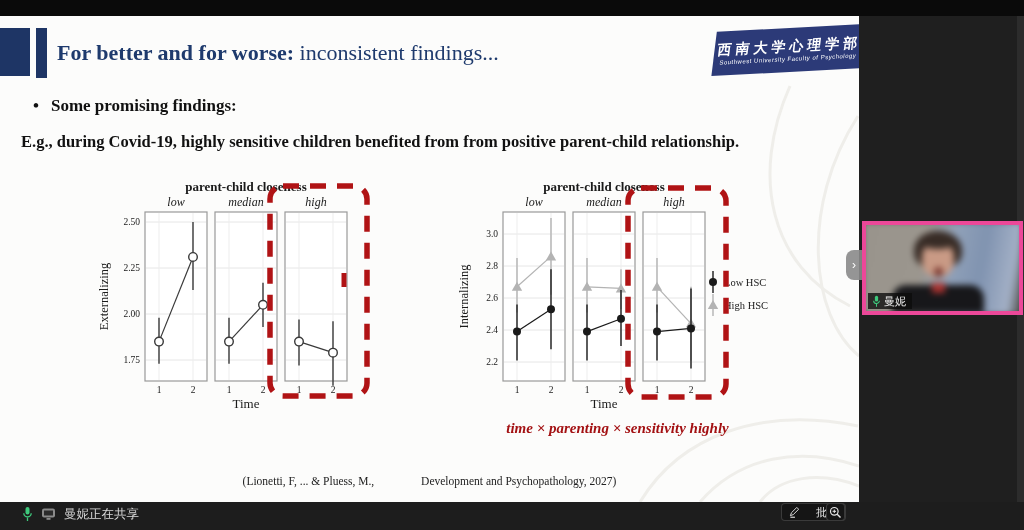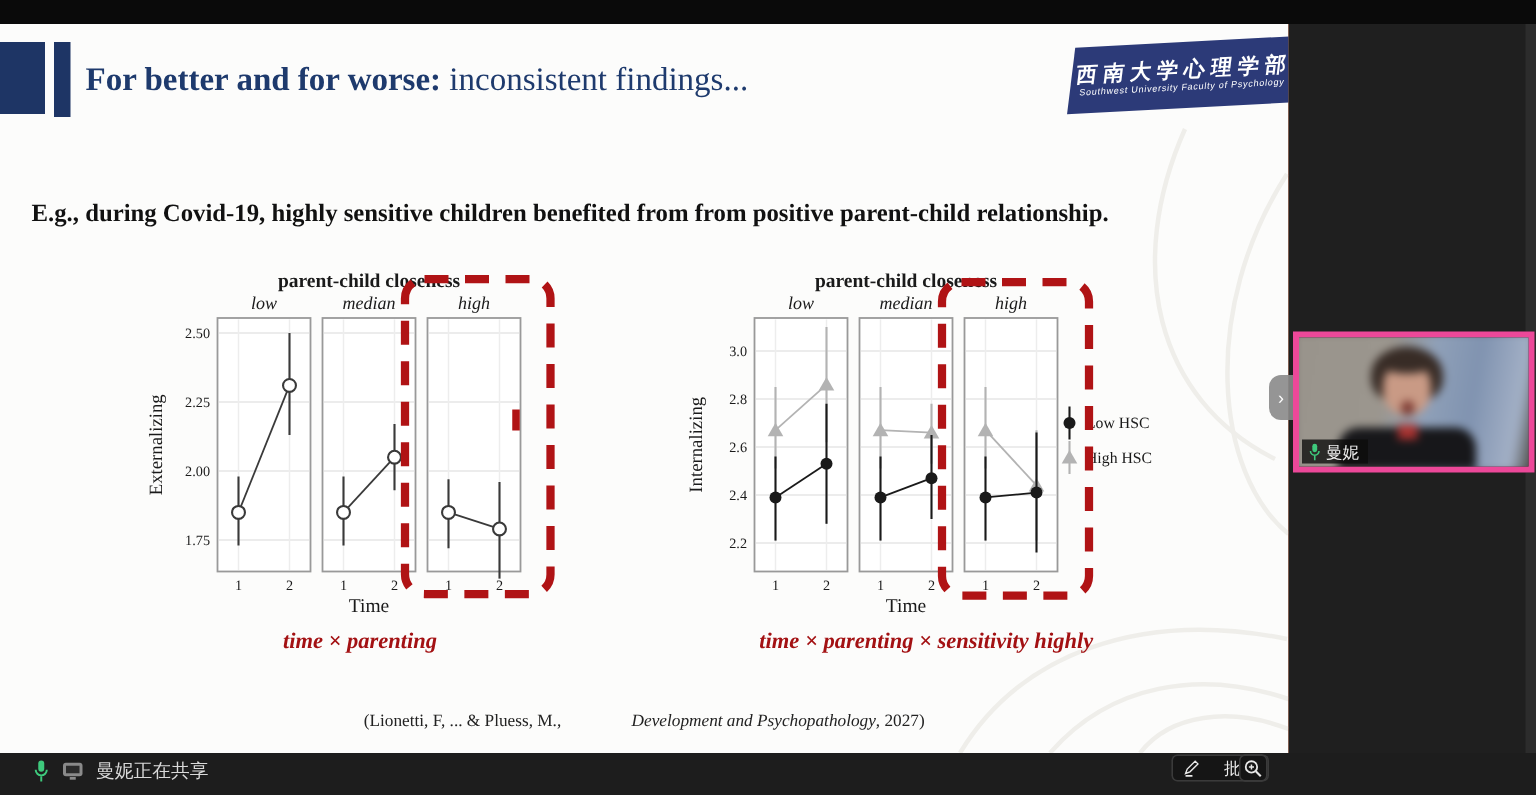--- a/index.html
+++ b/index.html
@@ -25,21 +25,21 @@
   #bullet-row{position:absolute;left:33px;top:80px;font-size:17px;font-weight:bold;}
   #bullet-row .dot{margin-right:12px;}
   #example-line{position:absolute;left:21px;top:116px;font-size:16.5px;white-space:nowrap;font-weight:bold;}
   .chart{position:absolute;top:162px;}
   #chart0{left:95px;}
   #chart1c{left:455px;}
   .caption{position:absolute;top:404px;font-size:15px;font-weight:bold;font-style:italic;color:#a31113;text-align:center;}
   #caption-left{left:110px;width:260px;}
   #caption-right{left:445px;width:345px;}
   #citation{position:absolute;left:0;top:459px;width:859px;text-align:center;font-size:11.5px;color:#222;}
-  #citation .it{font-style:italic;margin-left:44px;}
+  #citation .it{margin-left:44px;}
   #watermark{position:absolute;left:0;top:0;z-index:0;}
   #annotations{position:absolute;left:0;top:0;z-index:3;pointer-events:none;}
   svg text{font-family:"Liberation Serif","DejaVu Serif",serif;fill:#1a1a1a;}
   
   #webcam{position:absolute;left:862px;top:221px;width:153px;height:86px;border:4px solid #ec4899;
           background:#222;overflow:hidden;z-index:4;}
   #scene{position:absolute;left:-4px;top:-4px;width:161px;height:94px;filter:blur(3px);
          background:linear-gradient(100deg,#99948c 0%,#9b968e 38%,#8fa0b8 55%,#8093b0 72%,#a3b0c6 90%,#4a4640 99%);}
   .hair{position:absolute;left:52px;top:10px;width:48px;height:38px;border-radius:50% 50% 42% 42%;background:#382c26;}
   .face{position:absolute;left:60px;top:20px;width:32px;height:36px;border-radius:46%;background:#c99a85;}
@@ -84,20 +84,23 @@
 
     <div id="slide-title">
       <span class="b">For better and for worse:</span><span> inconsistent findings...</span>
     </div>
 
     <div id="logo">
       <div class="cn">西南大学心理学部</div>
       <div class="en">Southwest University Faculty of Psychology</div>
     </div>
 
+    <div id="bullet-row">
+      <span class="dot">•</span><span>Some promising findings:</span>
+    </div>
 
     <div id="example-line">E.g., during Covid-19, highly sensitive children benefited from from positive parent-child relationship.</div>
 
     <svg id="chart0" class="chart" width="285" height="238">
         <text x="151" y="13" text-anchor="middle" font-size="13" font-weight="600">parent-child closeness</text>
         <text x="81" y="28" text-anchor="middle" font-size="12" font-style="italic">low</text>
         <rect x="50" y="34" width="62" height="169" fill="#ffffff" stroke="#999" stroke-width="1.2"></rect>
         <line x1="51" y1="182" x2="111" y2="182" stroke="#e6e6e6" stroke-width="1"></line>
         <line x1="51" y1="136" x2="111" y2="136" stroke="#e6e6e6" stroke-width="1"></line>
         <line x1="51" y1="90" x2="111" y2="90" stroke="#e6e6e6" stroke-width="1"></line>
@@ -221,21 +224,20 @@
         <circle cx="202" cy="153.59999999999997" r="4" fill="#1a1a1a"></circle>
         <circle cx="236" cy="150.39999999999998" r="4" fill="#1a1a1a"></circle>
         <line x1="258" y1="93" x2="258" y2="115" stroke="#1a1a1a" stroke-width="1.4"></line>
         <circle cx="258" cy="104" r="4" fill="#1a1a1a"></circle>
         <text x="269" y="107.5" font-size="10.5">Low HSC</text>
         <line x1="258" y1="116" x2="258" y2="138" stroke="#b3b3b3" stroke-width="1.4"></line>
         <path d="M 258 122 L 252.8 131 L 263.2 131 Z" fill="#b3b3b3"></path>
         <text x="269" y="130.5" font-size="10.5">High HSC</text>
       </svg>
 
-    <div id="caption-left" class="caption">time × parenting</div>
     <div id="caption-right" class="caption">time × parenting × sensitivity highly</div>
 
     <div id="citation">
       <span>(Lionetti, F, ... &amp; Pluess, M., </span><span class="it">Development and Psychopathology</span><span>, 2027)</span>
     </div>
 
     <svg id="annotations" width="859" height="486">
       <rect id="hl-rect-left" x="270" y="170" width="97" height="210" rx="13" fill="none" stroke-width="5.5" stroke-dasharray="16 11" stroke="#b01315"></rect>
       <rect id="hl-rect-right" x="628" y="172" width="98" height="209" rx="13" fill="none" stroke-width="5.5" stroke-dasharray="16 11" stroke="#b01315"></rect>
       <line id="hl-dash" x1="344" y1="257" x2="344" y2="271" stroke-width="5" stroke="#b01315"></line>

